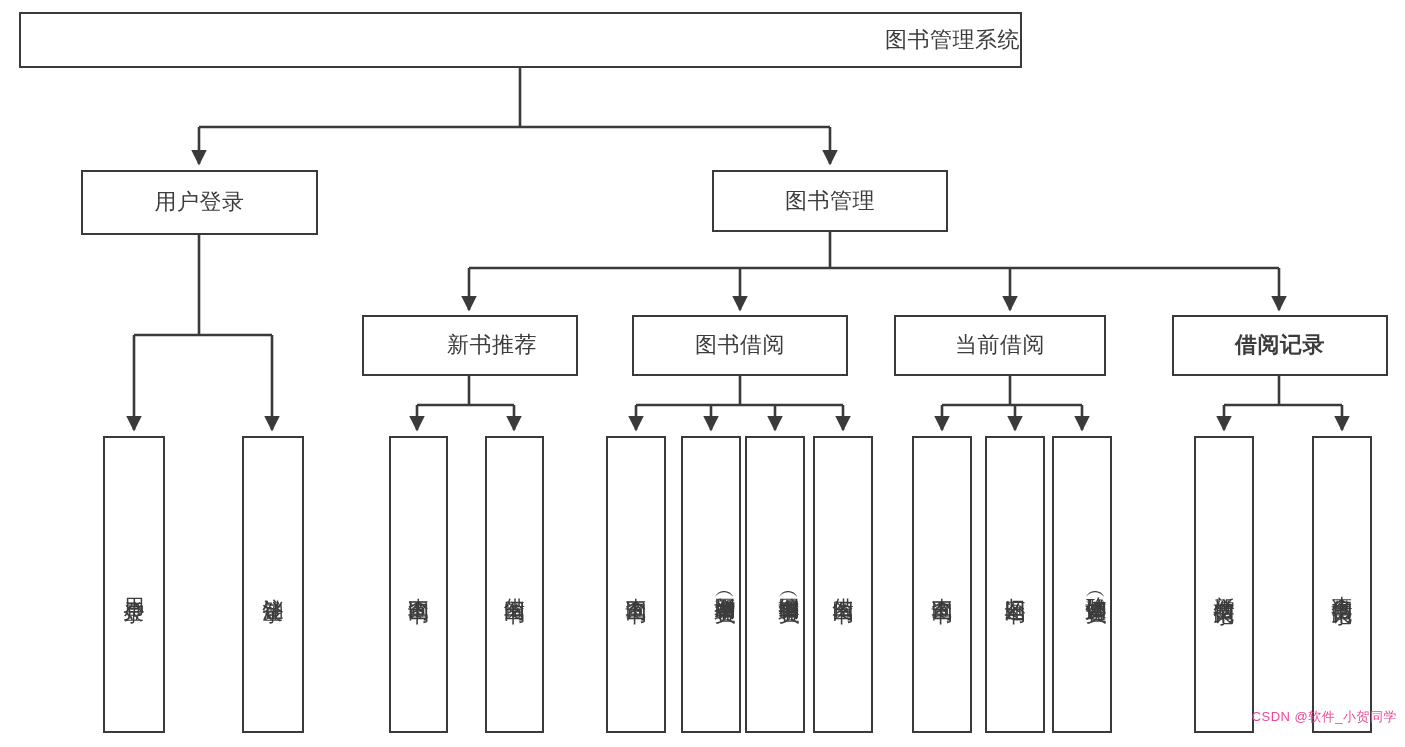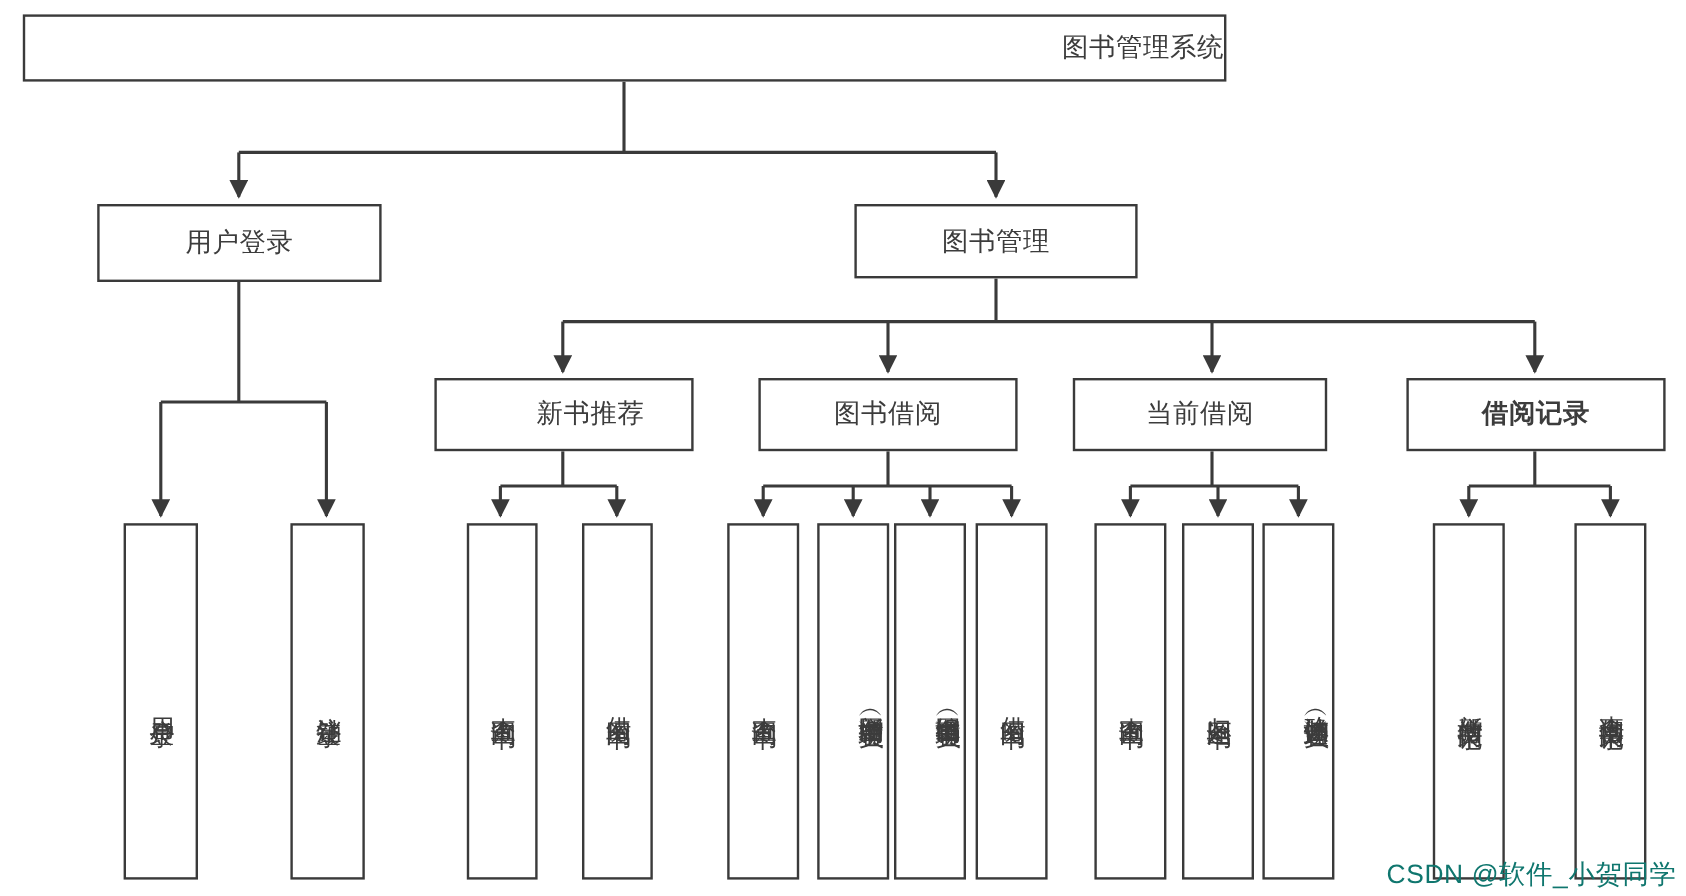--- a/index.html
+++ b/index.html
@@ -51,23 +51,23 @@
   .node.vertical.long {
     align-items: flex-start;
     letter-spacing: 1px;
   }
   .node .label {
     display: block;
   }
   #watermark {
     position: absolute;
     right: 8px;
-    bottom: 3px;
-    font-size: 22px;
-    color: #0f766e;
+    bottom: 21px;
+    font-size: 13px;
+    color: #ec4899;
     letter-spacing: 0.5px;
     white-space: nowrap;
     user-select: none;
   }
 </style>
 </head>
 <body>
 
 <div id="canvas">
 

